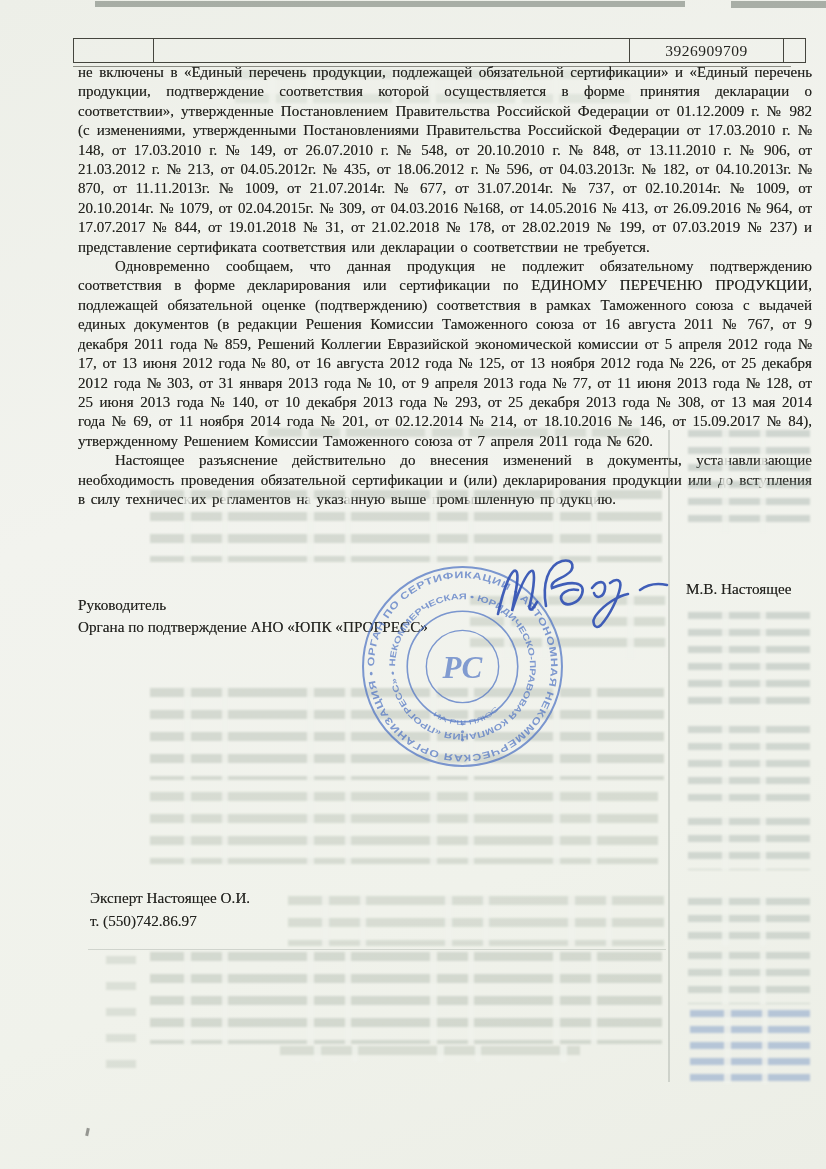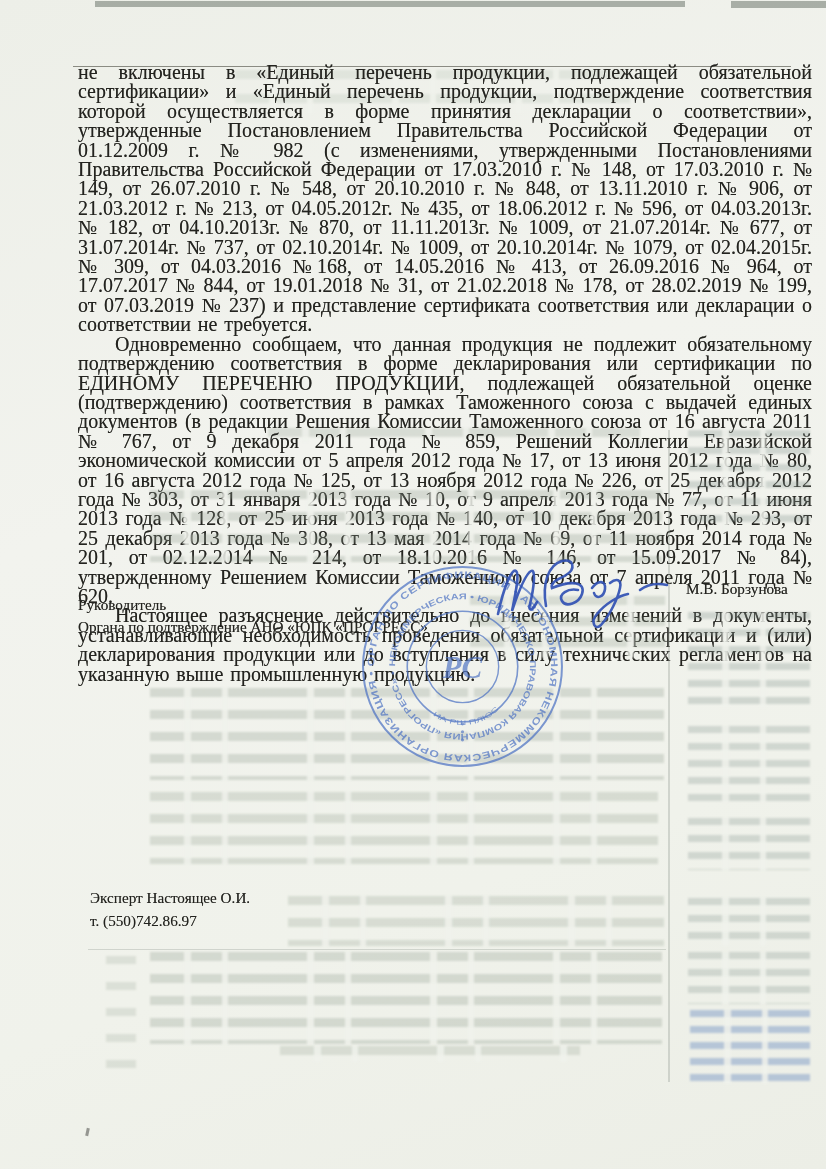--- a/index.html
+++ b/index.html
@@ -15,21 +15,21 @@
   .hdr-cell:first-child{border-left:none;}
   .hdr-c1{width:79px;}
   .hdr-c2{flex:1;}
   .hdr-c3{width:154px;display:flex;align-items:center;justify-content:center;
     font-size:15.5px;letter-spacing:.5px;}
   .hdr-c4{width:22px;}
   .hdr-underline{position:absolute;left:73px;top:66px;width:718px;height:1px;
     background:#55554c;opacity:.65;}
   
   .body-text{position:absolute;left:78px;top:63px;width:734px;text-align:justify;
-    font-size:20px;line-height:19.4px;word-spacing:1.8px;
+    font-size:15px;line-height:19.4px;word-spacing:1.8px;
     text-shadow:0 0 .5px rgba(40,40,34,.55);}
   .body-text p{margin:0;text-indent:37px;}
   .body-text p.cont{text-indent:0;}
   
   .sig-titles{position:absolute;left:78px;top:594px;font-size:15.2px;line-height:22px;
     text-shadow:0 0 .5px rgba(40,40,34,.55);}
   .sig-name{position:absolute;left:686px;top:580px;font-size:15.2px;
     text-shadow:0 0 .5px rgba(40,40,34,.55);}
   .expert{position:absolute;left:90px;top:886px;font-size:15.2px;line-height:23px;
     text-shadow:0 0 .5px rgba(40,40,34,.55);}
@@ -50,20 +50,26 @@
   .speck{position:absolute;background:rgba(60,60,55,.5);}
 </style>
 </head>
 <body>
 
 <div class="page">
 
   <div class="band" style="left:95px;top:1px;width:590px;height:6px;"></div>
   <div class="band" style="left:731px;top:1px;width:95px;height:7px;"></div>
 
+  <div class="hdr-table">
+    <div class="hdr-cell hdr-c1"></div>
+    <div class="hdr-cell hdr-c2"></div>
+    <div class="hdr-cell hdr-c3">3926909709</div>
+    <div class="hdr-cell hdr-c4"></div>
+  </div>
   <div class="hdr-underline"></div>
 
   <div class="bleed" style="left:235px;top:70px;width:395px;height:44px;--p:24px;--t:9px;--c:rgba(150,170,150,.16);"></div>
   <div class="bleed" style="left:268px;top:428px;width:372px;height:14px;--p:20px;--t:9px;--c:rgba(150,163,148,.28);"></div>
 
   <div class="body-text">
     <p class="cont">не включены в «Единый перечень продукции, подлежащей обязательной сертификации» и «Единый перечень продукции, подтверждение соответствия которой осуществляется в форме принятия декларации о соответствии», утвержденные Постановлением Правительства Российской Федерации от 01.12.2009 г. № 982 (с изменениями, утвержденными Постановлениями Правительства Российской Федерации от 17.03.2010 г. № 148, от 17.03.2010 г. № 149, от 26.07.2010 г. № 548, от 20.10.2010 г. № 848, от 13.11.2010 г. № 906, от 21.03.2012 г. № 213, от 04.05.2012г. № 435, от 18.06.2012 г. № 596, от 04.03.2013г. № 182, от 04.10.2013г. № 870, от 11.11.2013г. № 1009, от 21.07.2014г. № 677, от 31.07.2014г. № 737, от 02.10.2014г. № 1009, от 20.10.2014г. № 1079, от 02.04.2015г. № 309, от  04.03.2016 №168, от 14.05.2016 № 413, от 26.09.2016 № 964, от 17.07.2017 № 844, от 19.01.2018 № 31, от 21.02.2018 № 178, от 28.02.2019 № 199, от 07.03.2019 № 237) и представление сертификата соответствия или декларации о соответствии не требуется.</p>
     <p>Одновременно сообщаем, что данная продукция не подлежит обязательному подтверждению соответствия в форме декларирования или сертификации по ЕДИНОМУ ПЕРЕЧЕНЮ ПРОДУКЦИИ, подлежащей обязательной оценке (подтверждению) соответствия в рамках Таможенного союза с выдачей единых документов (в редакции Решения Комиссии Таможенного союза от 16 августа 2011 № 767, от 9 декабря 2011 года № 859, Решений Коллегии Евразийской экономической комиссии от 5 апреля 2012 года № 17, от 13 июня 2012 года № 80, от 16 августа 2012 года № 125, от 13 ноября 2012 года № 226, от 25 декабря 2012 года № 303, от 31 января 2013 года № 10, от 9 апреля 2013 года № 77, от 11 июня 2013 года № 128, от 25 июня 2013 года № 140, от 10 декабря 2013 года № 293, от 25 декабря 2013 года № 308, от 13 мая 2014 года № 69, от 11 ноября 2014 года № 201, от 02.12.2014 № 214, от 18.10.2016 № 146, от 15.09.2017 № 84), утвержденному Решением Комиссии Таможенного союза от 7 апреля 2011 года № 620.</p>
     <p>Настоящее разъяснение действительно до внесения изменений в документы, устанавливающие необходимость проведения обязательной сертификации и (или) декларирования продукции или до вступления в силу технических регламентов на указанную выше промышленную продукцию.</p>
   </div>
@@ -85,21 +91,21 @@
   <div class="bleed" style="left:688px;top:952px;width:122px;height:52px;--p:17px;--t:7px;--c:rgba(140,156,150,.30);"></div>
   <div class="bleed" style="left:690px;top:1010px;width:120px;height:74px;--p:16px;--t:7px;--c:rgba(105,138,192,.42);"></div>
 
   <div class="faint-line" style="left:668px;top:430px;width:1.5px;height:652px;"></div>
   <div class="faint-line" style="left:88px;top:949px;width:578px;height:1.2px;"></div>
 
   <div class="sig-titles">
     <div>Руководитель</div>
     <div>Органа по подтверждение АНО «ЮПК «ПРОГРЕСС»</div>
   </div>
-  <div class="sig-name">М.В. Борзунова</div>
+  <div class="sig-name">М.В. Настоящее</div>
 
   <svg class="stamp" viewBox="0 0 212 212">
     <defs>
       <path id="ringO" d="M 18,106 a 88,88 0 1 1 176,0 a 88,88 0 1 1 -176,0"></path>
       <path id="ringI" d="M 39,106 a 67,67 0 1 1 134,0 a 67,67 0 1 1 -134,0"></path>
       <path id="arcS" d="M 62,138 a 50,50 0 0 0 88,0"></path>
     </defs>
     <g fill="none" stroke="#4d72c3" opacity="0.8">
       <circle cx="106" cy="106" r="99" stroke-width="2"></circle>
       <circle cx="106" cy="106" r="55" stroke-width="1.6"></circle>

